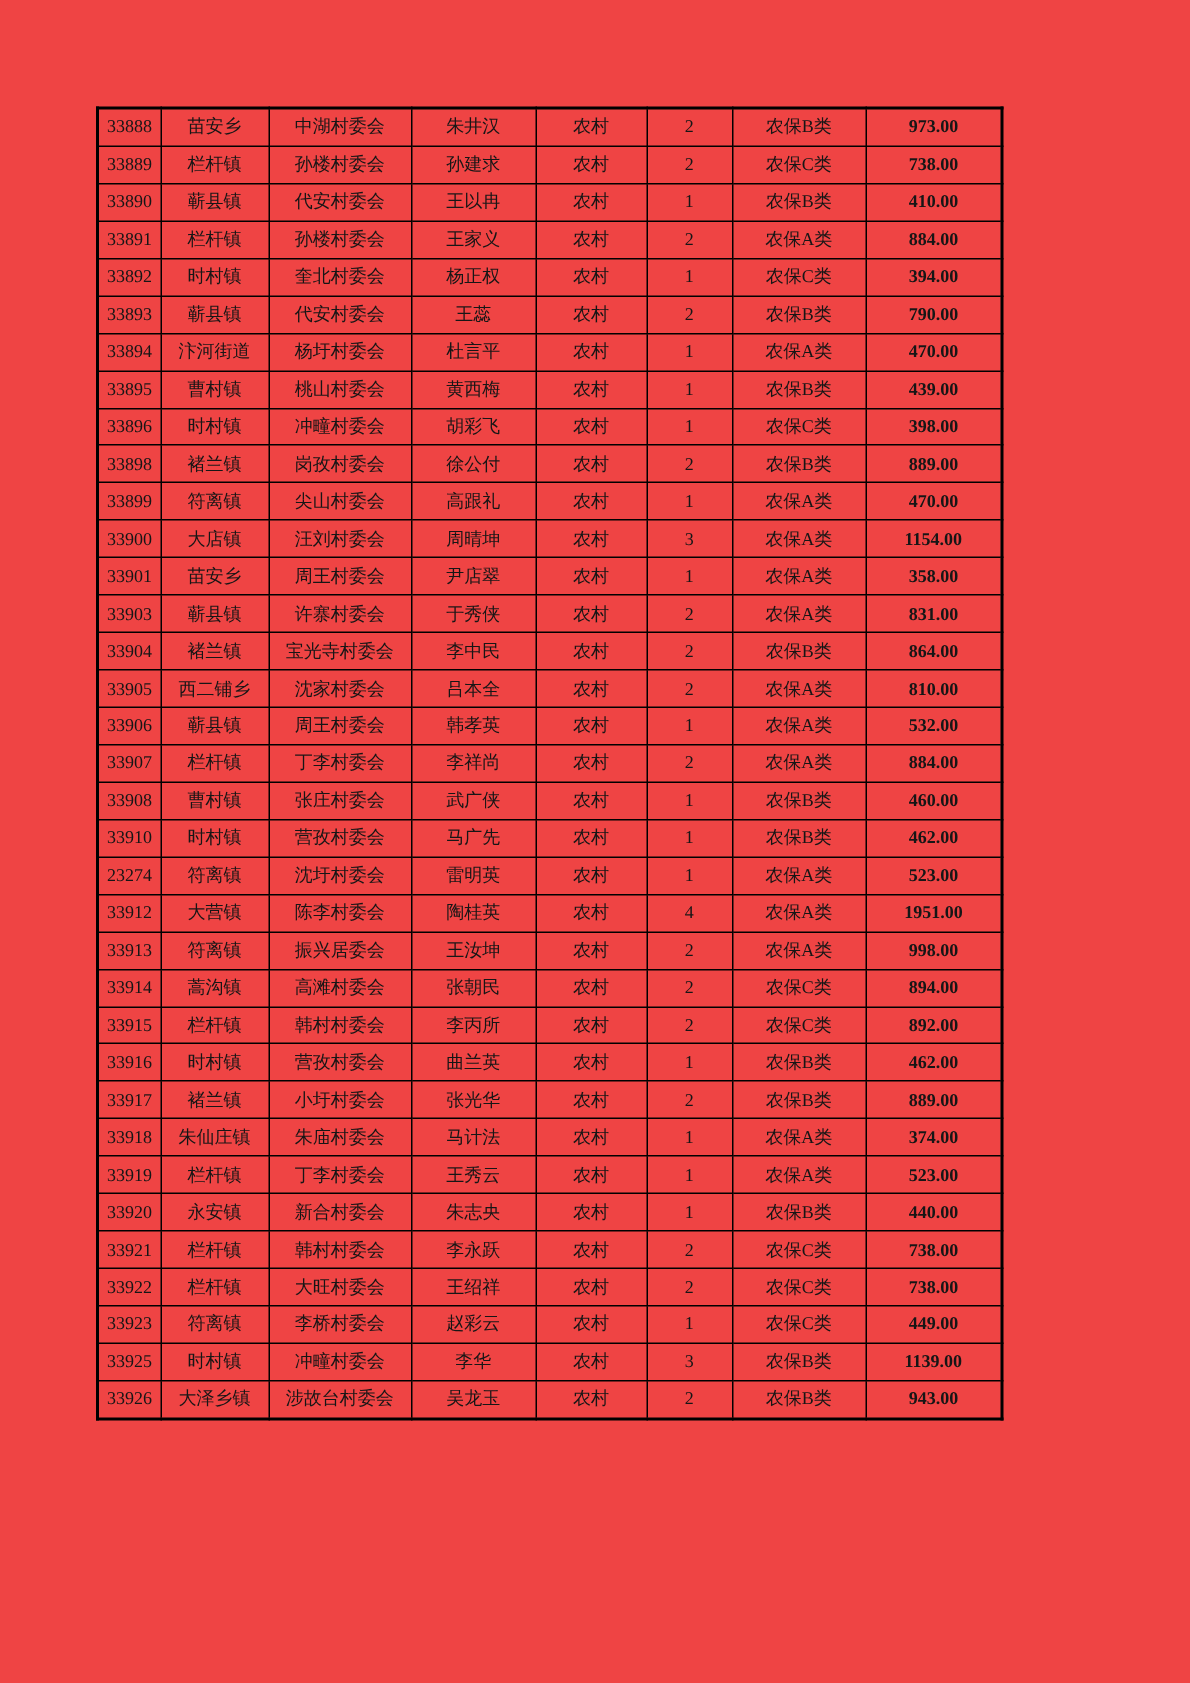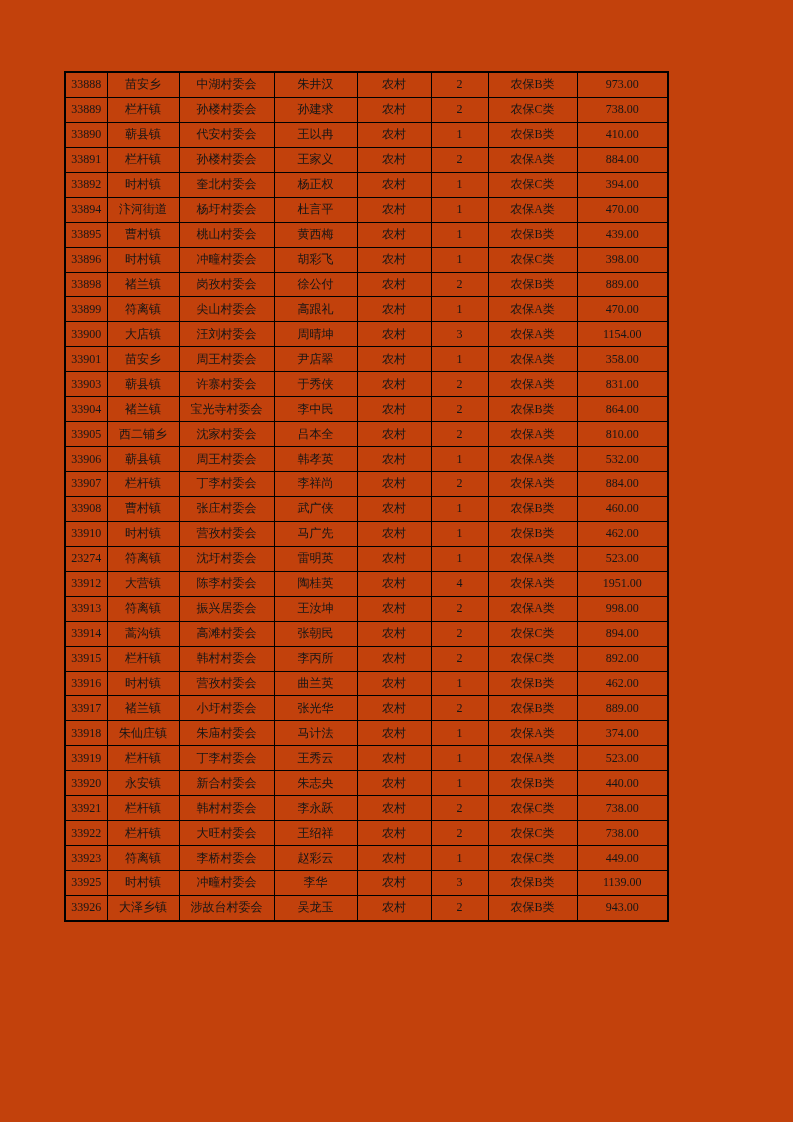--- a/index.html
+++ b/index.html
@@ -5,21 +5,21 @@
   html, body {
     margin: 0;
     padding: 0;
     background: #ffffff;
     font-family: "Liberation Serif", "DejaVu Serif", serif;
   }
   .page {
     position: relative;
     width: 793px;
     height: 1122px;
-    background: #c2410c;
+    background: #ef4444;
     overflow: hidden;
   }
   .data-table {
     position: absolute;
     left: 64px;
     top: 71px;
     width: 603px;
     border-collapse: collapse;
     table-layout: fixed;
     border: 2px solid #000000;
@@ -30,20 +30,21 @@
     padding: 0;
     text-align: center;
     vertical-align: middle;
     font-size: 12px;
     color: #161616;
     white-space: nowrap;
     overflow: hidden;
   }
   .data-table td.col-amount {
     font-variant-numeric: tabular-nums;
+    font-weight: bold;
   }
 </style>
 </head>
 <body>
 
 <div class="page">
   <table class="data-table">
     <colgroup>
         <col style="width: 42px;">
         <col style="width: 72px;">
@@ -99,20 +100,30 @@
           <td class="col-record-id">33892</td>
           <td class="col-town">时村镇</td>
           <td class="col-village-committee">奎北村委会</td>
           <td class="col-person-name">杨正权</td>
           <td class="col-residence-type">农村</td>
           <td class="col-person-count">1</td>
           <td class="col-insurance-category">农保C类</td>
           <td class="col-amount">394.00</td>
         </tr>
         <tr>
+          <td class="col-record-id">33893</td>
+          <td class="col-town">蕲县镇</td>
+          <td class="col-village-committee">代安村委会</td>
+          <td class="col-person-name">王蕊</td>
+          <td class="col-residence-type">农村</td>
+          <td class="col-person-count">2</td>
+          <td class="col-insurance-category">农保B类</td>
+          <td class="col-amount">790.00</td>
+        </tr>
+        <tr>
           <td class="col-record-id">33894</td>
           <td class="col-town">汴河街道</td>
           <td class="col-village-committee">杨圩村委会</td>
           <td class="col-person-name">杜言平</td>
           <td class="col-residence-type">农村</td>
           <td class="col-person-count">1</td>
           <td class="col-insurance-category">农保A类</td>
           <td class="col-amount">470.00</td>
         </tr>
         <tr>

